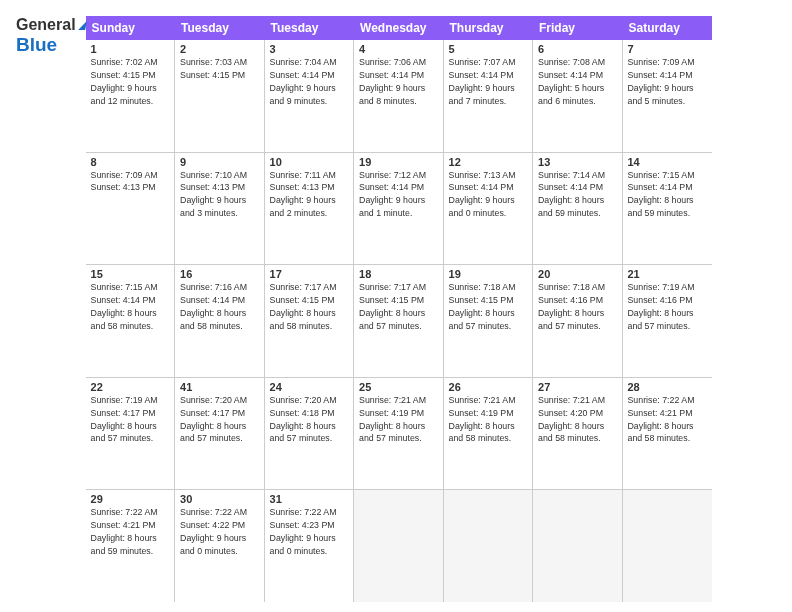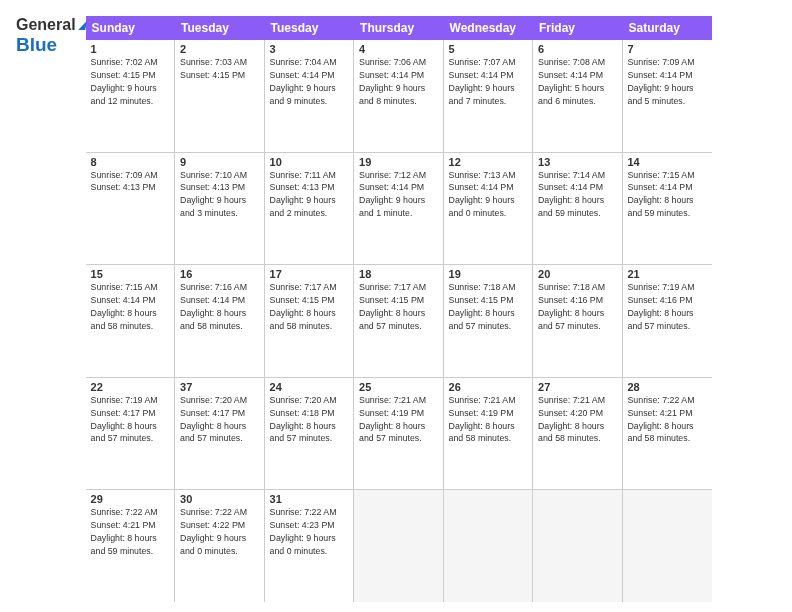--- a/index.html
+++ b/index.html
@@ -112,22 +112,22 @@
       <h1></h1>
       <h2></h2>
     </div>
   </div>
 
   <div class="calendar">
     <div class="cal-head">
     <div class="cal-head-cell">Sunday</div>
         <div class="cal-head-cell">Tuesday</div>
         <div class="cal-head-cell">Tuesday</div>
+        <div class="cal-head-cell">Wednesday</div>
         <div class="cal-head-cell">Thursday</div>
-        <div class="cal-head-cell">Wednesday</div>
         <div class="cal-head-cell">Friday</div>
         <div class="cal-head-cell">Saturday</div>
       </div>
     <div class="cal-body">
     <div class="cal-row">
           <div class="cal-cell">
         <span class="day-num">1</span>
         <span class="info">Sunrise: 7:02 AM</span><br>
         <span class="info">Sunset: 4:15 PM</span><br>
         <span class="info">Daylight: 9 hours and 12 minutes.</span>
@@ -256,21 +256,21 @@
       </div>
         </div>
         <div class="cal-row">
           <div class="cal-cell">
         <span class="day-num">22</span>
         <span class="info">Sunrise: 7:19 AM</span><br>
         <span class="info">Sunset: 4:17 PM</span><br>
         <span class="info">Daylight: 8 hours and 57 minutes.</span>
       </div>
           <div class="cal-cell">
-        <span class="day-num">37</span>
+        <span class="day-num">41</span>
         <span class="info">Sunrise: 7:20 AM</span><br>
         <span class="info">Sunset: 4:17 PM</span><br>
         <span class="info">Daylight: 8 hours and 57 minutes.</span>
       </div>
           <div class="cal-cell">
         <span class="day-num">24</span>
         <span class="info">Sunrise: 7:20 AM</span><br>
         <span class="info">Sunset: 4:18 PM</span><br>
         <span class="info">Daylight: 8 hours and 57 minutes.</span>
       </div>

